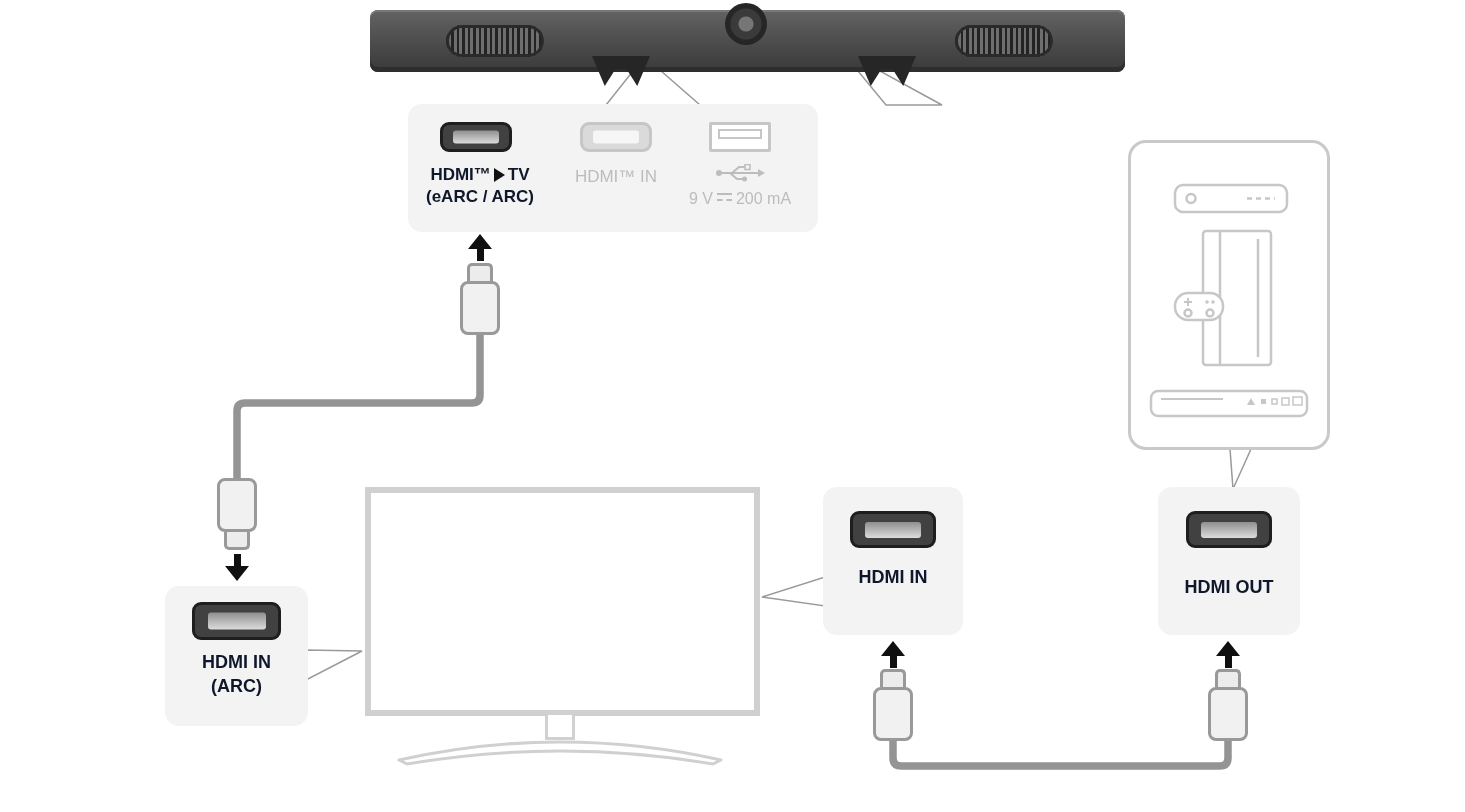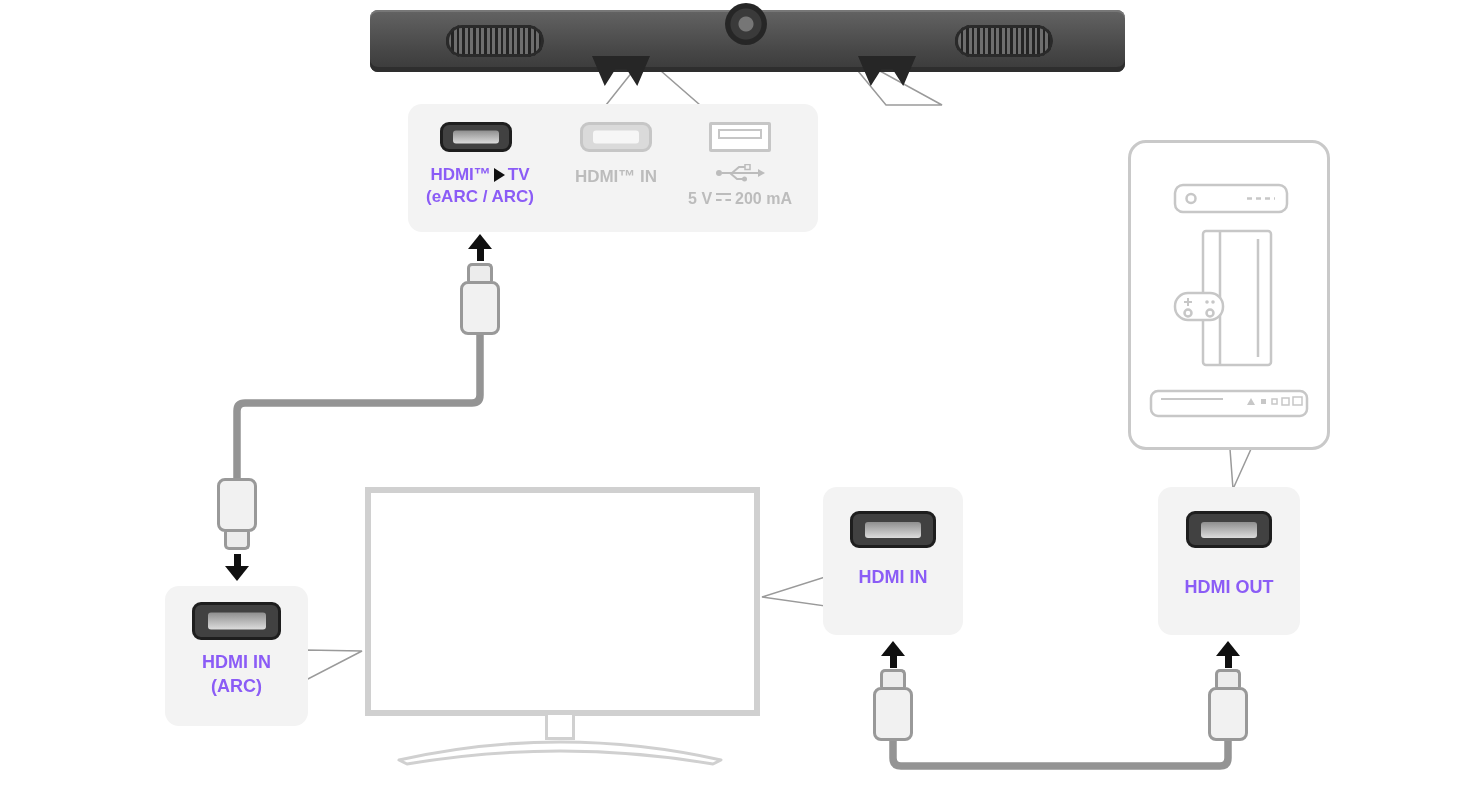--- a/index.html
+++ b/index.html
@@ -35,23 +35,23 @@
     width:26px;height:26px;border-radius:50%;background:#f3f3f3}
   .optical-port .opt-core{position:absolute;left:50%;top:50%;transform:translate(-50%,-50%);
     width:10px;height:10px;border-radius:50%;background:#a2a2a2}
   .dc-port{position:absolute;width:38px;height:38px;border-radius:50%;border:3px solid #9c9c9c;background:#fff}
   .dc-port .dc-mid{position:absolute;left:50%;top:50%;transform:translate(-50%,-50%);
     width:21px;height:21px;border-radius:50%;border:3px solid #7d7d7d;background:#fff}
   .dc-port .dc-dot{position:absolute;left:50%;top:50%;transform:translate(-50%,-50%);
     width:6px;height:6px;border-radius:50%;background:#3a3a3a}
 
   
-  .lbl{position:absolute;text-align:center;color:#8b5cf6;font-size:18px;font-weight:bold;line-height:24px;white-space:nowrap}
+  .lbl{position:absolute;text-align:center;color:#0f172a;font-size:18px;font-weight:bold;line-height:24px;white-space:nowrap}
   .lbl.sm{font-size:17px;line-height:22px}
-  .lbl.gray{color:#bcbcbc;font-weight:bold}
+  .lbl.gray{color:#bcbcbc;font-weight:normal}
   .lbl.plain{font-weight:normal;color:#2f2f2f;font-size:17px}
   .play-tri{display:inline-block;width:0;height:0;border-top:7px solid transparent;
     border-bottom:7px solid transparent;border-left:11px solid #111;margin:0 3px;vertical-align:-2px}
   .dc-sym{display:inline-block;width:15px;height:10px;position:relative;margin:0 4px;
     border-top:2.5px solid #bcbcbc;vertical-align:1px}
   .dc-sym::after{content:"";position:absolute;left:0;top:3.5px;width:100%;border-top:2.5px dashed #bcbcbc}
 
   
   .arrow{position:absolute;width:24px;display:flex;flex-direction:column;align-items:center}
   .tri-up{width:0;height:0;border-left:12px solid transparent;border-right:12px solid transparent;border-bottom:15px solid #101010}
@@ -118,21 +118,21 @@
         <line x1="8" y1="9" x2="44" y2="9"></line>
         <path d="M18,9 L25,3 L31,3"></path>
         <path d="M16,9 L23,15 L29,15"></path>
       </g>
       <circle cx="5" cy="9" r="3" fill="#bcbcbc"></circle>
       <path d="M44,5 L51,9 L44,13 Z" fill="#bcbcbc"></path>
       <rect x="31" y="0.5" width="5" height="5" fill="none" stroke="#bcbcbc" stroke-width="1.5"></rect>
       <circle cx="30.5" cy="15" r="2.5" fill="#bcbcbc"></circle>
     </svg>
     <div class="lbl sm gray" style="left:258px;top:84px;width:148px;font-size:16px">
-      <span>5 V</span><span class="dc-sym"></span><span>200 mA</span>
+      <span>9 V</span><span class="dc-sym"></span><span>200 mA</span>
     </div>
   </div>
 
 
   <div class="arrow" style="left:468px;top:234px">
     <div class="tri-up"></div>
     <div class="stem"></div>
   </div>
   <div class="connector" style="left:460px;top:263px">
     <div class="tip"></div>

